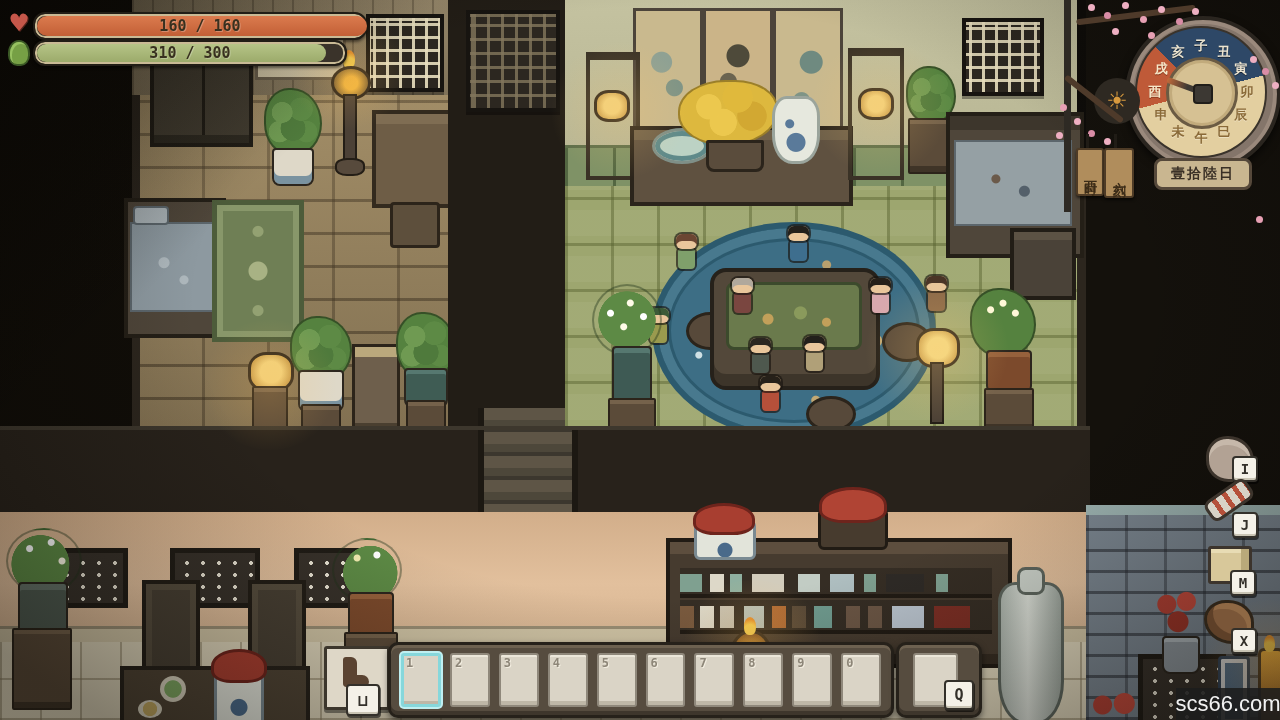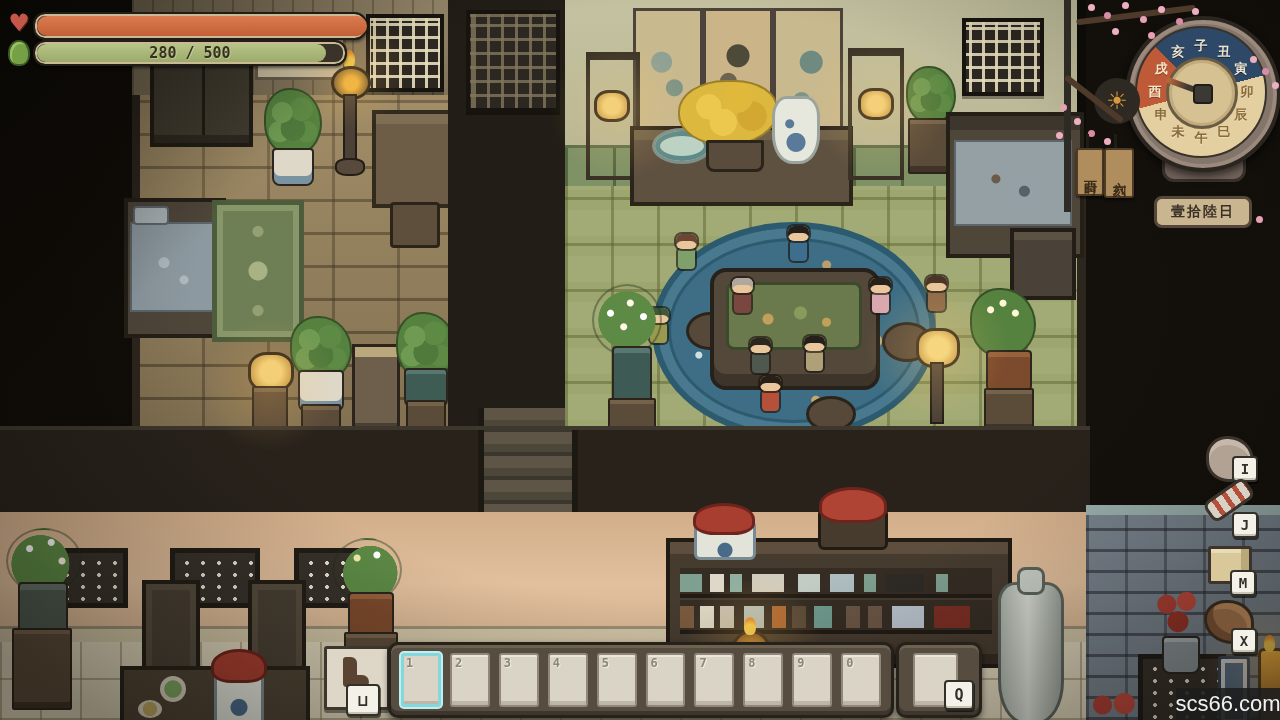--- a/index.html
+++ b/index.html
@@ -239,25 +239,26 @@
     <div class="a glow" style="left:862px;top:280px;width:150px;height:140px;background:radial-gradient(circle,rgba(255,200,110,.25),transparent 70%);"></div>
     <div class="a glow" style="left:678px;top:580px;width:150px;height:130px;background:radial-gradient(circle,rgba(255,190,90,.22),transparent 70%);"></div>
     <div class="a glow" style="left:1200px;top:600px;width:140px;height:130px;background:radial-gradient(circle,rgba(255,180,80,.25),transparent 70%);"></div>
     <div class="a" style="inset:0;pointer-events:none;background:radial-gradient(ellipse at 52% 42%,transparent 50%,rgba(8,6,3,.42) 92%),linear-gradient(135deg,rgba(5,4,2,.5),transparent 22%);"></div>
   </div>
 
   <div class="a" style="left:6px;top:10px;width:370px;height:56px;">
     <div class="a" style="left:0;top:0;width:26px;height:26px;font-size:24px;color:#c5574a;text-shadow:1px 1px 0 #55241c;line-height:26px;text-align:center;">♥</div>
     <div class="a bar" style="left:27px;top:2px;width:330px;height:24px;">
       <div class="fill" style="background: linear-gradient(rgb(219, 123, 78), rgb(194, 95, 54)); width: 100%;"></div>
+      <div class="txt">160 / 160</div>
     </div>
     <div class="a" style="left:4px;top:32px;width:18px;height:22px;background:#76a045;border-radius:50% 50% 40% 40%;box-shadow:inset 2px 2px 0 #97c261,0 0 0 2px #3c5a26;"></div>
     <div class="a bar" style="left:27px;top:30px;width:310px;height:22px;">
       <div class="fill" style="background: linear-gradient(rgb(182, 196, 135), rgb(156, 171, 107)); width: 93.3333%;"></div>
-      <div class="txt">280 / 500</div>
+      <div class="txt">310 / 300</div>
     </div>
   </div>
 
   <div class="a" style="left:1050px;top:0;width:230px;height:230px;">
     <div class="a" style="left:14px;top:0;width:7px;height:212px;background:#2e2a24;"></div>
     <div class="a" style="left:112px;top:128px;width:78px;height:48px;background:#70625a;border:3px solid #39312b;border-radius:6px 6px 12px 12px;"></div>
     <div class="a" style="left:75px;top:16px;width:148px;height:148px;border-radius:50%;background:#84756a;border:4px solid #2a251f;box-shadow:inset 0 0 0 4px #9a897c,0 4px 8px rgba(0,0,0,.6);">
       <div class="a" style="left:6px;top:6px;width:128px;height:128px;border-radius:50%;background:conic-gradient(from -15deg,#2e4867 0 90deg,#e3cfa0 90deg 270deg,#bf5a38 270deg 330deg,#2e4867 330deg 360deg);border:2px solid #3a332b;">
         <div class="a" style="left:29px;top:29px;width:66px;height:66px;border-radius:50%;background:#d6c193;border:3px solid #6b5b43;box-shadow:inset 0 0 0 3px #c2ab7c;"></div>
         <div class="a" style="left: 61px; top: 28px; width: 6px; height: 36px; background: linear-gradient(rgb(194, 106, 58), rgb(62, 57, 52) 60%); border-radius: 3px; transform-origin: 50% 100%; transform: rotate(290deg);"></div>
@@ -287,21 +288,21 @@
     <div class="a" style="left:200px;top:56px;width:7px;height:7px;border-radius:50%;background:#eeafc2;box-shadow:12px 12px 0 #d98ca6,22px 26px 0 #eeafc2,6px 160px 0 #e7a0b4;"></div>
 
     <div class="a" style="left:36px;top:134px;width:3px;height:16px;background:#201c16;"></div>
     <div class="a" style="left:64px;top:134px;width:3px;height:16px;background:#201c16;"></div>
     <div class="a vtag" style="left:26px;top:148px;width:24px;height:44px;">
         <span>酉时</span>
       </div>
     <div class="a vtag" style="left:54px;top:148px;width:26px;height:46px;">
         <span>六刻</span>
       </div>
-    <div class="a" style="left:104px;top:158px;width:92px;height:26px;background:#c9b690;border:3px solid #55483a;border-radius:8px;display:flex;align-items:center;justify-content:center;font-weight:bold;font-size:14px;color:#3a3026;letter-spacing:2px;margin-top:38px;">
+    <div class="a" style="left:104px;top:158px;width:92px;height:26px;background:#c9b690;border:3px solid #55483a;border-radius:8px;display:flex;align-items:center;justify-content:center;font-weight:bold;font-size:14px;color:#3a3026;letter-spacing:2px;">
       <span>壹拾陸日</span>
     </div>
   </div>
 
   <div class="a" style="left:1200px;top:436px;width:70px;height:230px;">
     <div class="a" style="left:6px;top:0;width:42px;height:40px;background:radial-gradient(circle at 45% 60%,#b2a294 55%,#8a7c6e 85%);border:3px solid #3c342c;border-radius:45% 55% 48% 48%;box-shadow:inset 0 6px 0 #c6b8aa;"></div>
     <div class="a keycap" style="left:32px;top:20px;width:22px;height:22px;font-size:14px;">
         <span>I</span>
       </div>
     <div class="a" style="left:4px;top:52px;width:44px;height:18px;background:repeating-linear-gradient(90deg,#d8d2c6 0 7px,#b5503a 7px 12px);border:3px solid #3c342c;border-radius:8px;transform:rotate(-35deg);"></div>

